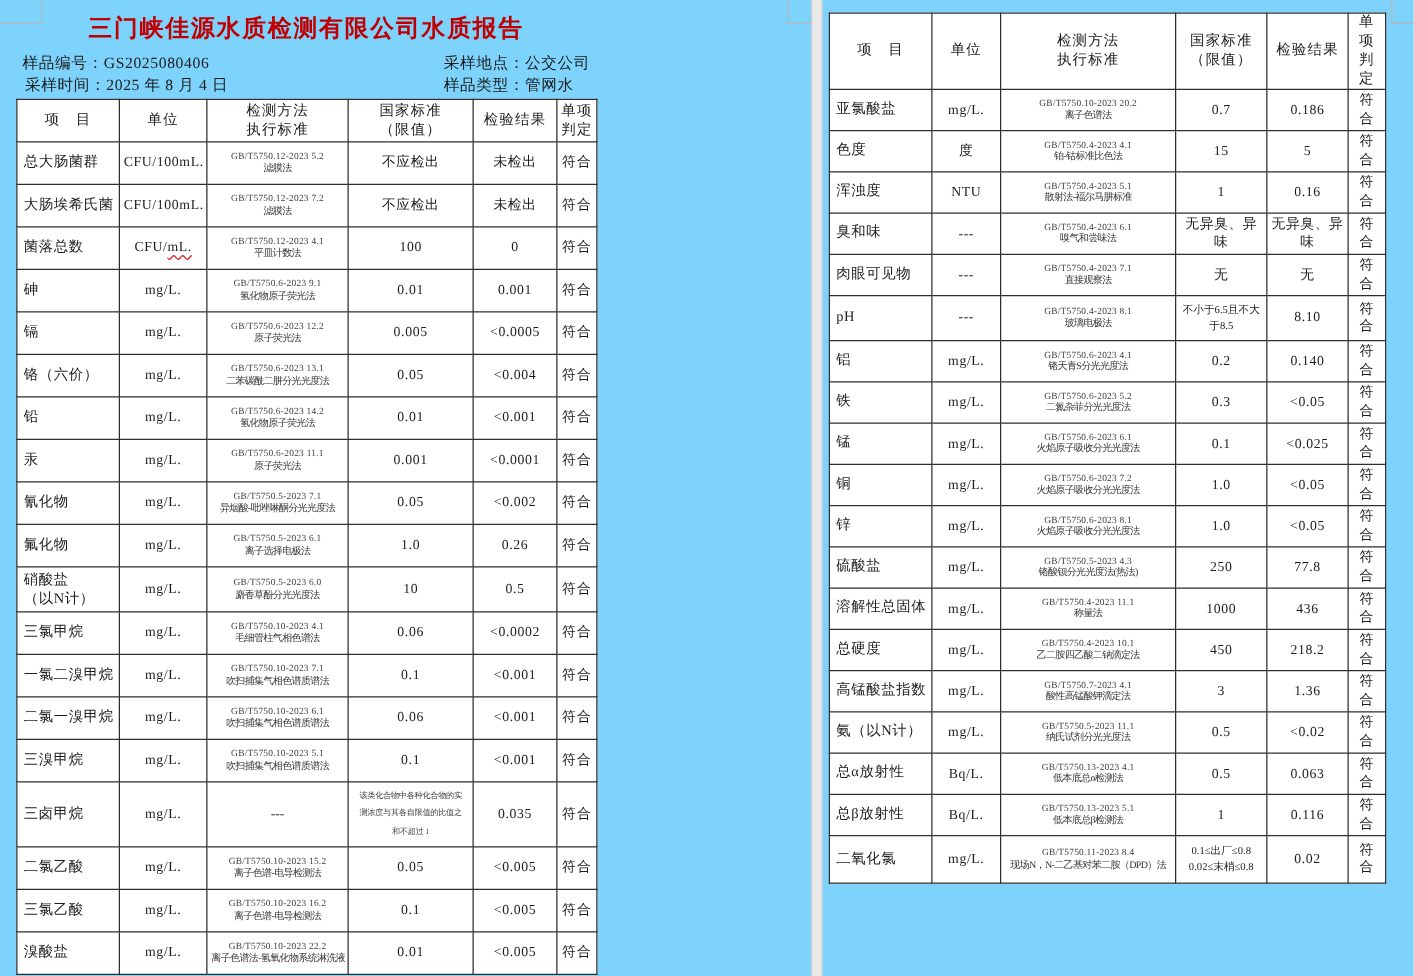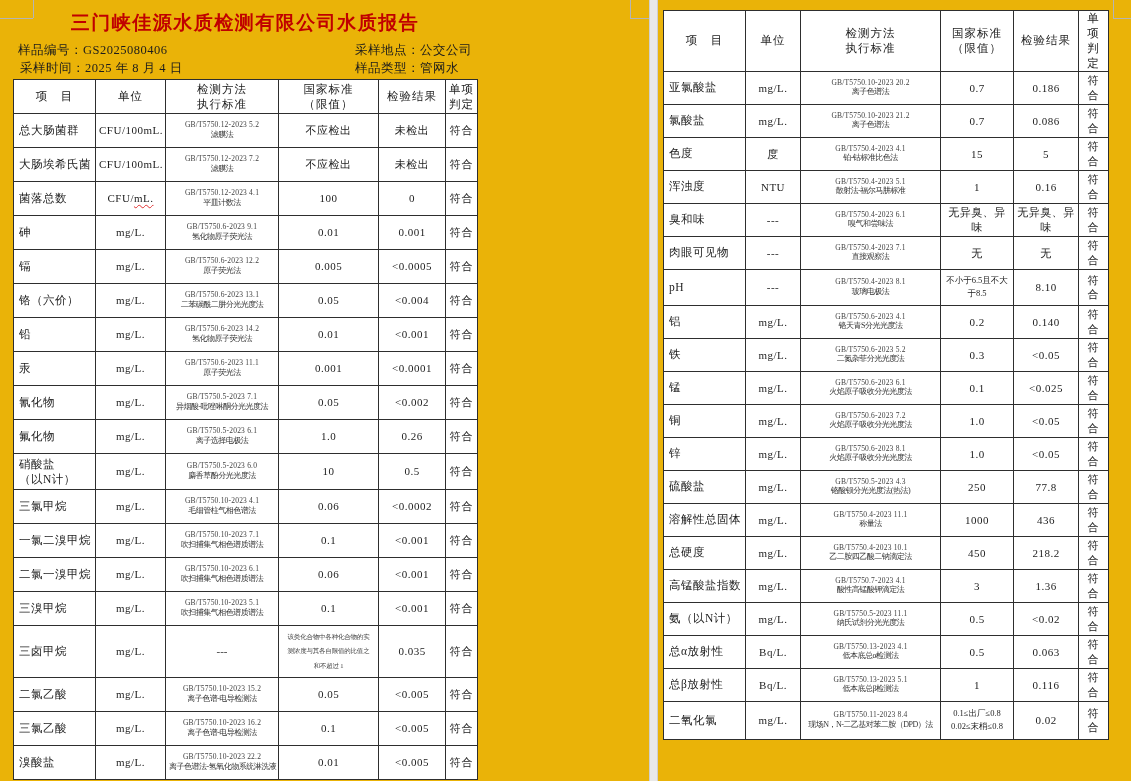--- a/index.html
+++ b/index.html
@@ -1,16 +1,16 @@
 <!DOCTYPE html>
 <html><head>
 <meta charset="utf-8">
 <style>
   html,body{margin:0;padding:0;background:#ffffff;}
-  #screen{position:relative;width:1131px;height:781px;overflow:hidden;background:#eab308;
+  #screen{position:relative;width:1131px;height:781px;overflow:hidden;background:#7dd3fc;
           font-family:"Liberation Serif","DejaVu Serif",serif;color:#1c1c1c;}
   
   .page-gap{position:absolute;top:0;bottom:0;left:649px;width:7px;background:#e9e9e9;
             border-left:1px solid #cfcfcf;border-right:1px solid #cfcfcf;}
   .mark{position:absolute;background:#b5b5b5;}
   
   #title{position:absolute;left:13px;top:10px;width:464px;text-align:center;
          font-size:19px;font-weight:bold;letter-spacing:1.5px;}
   .info{position:absolute;font-size:12.5px;letter-spacing:0.5px;white-space:nowrap;}
   
@@ -467,37 +467,20 @@
           <td class="val">
             <div>0.7</div>
           </td>
           <td class="val">
             <div>0.186</div>
           </td>
           <td class="val judge">符合</td>
         </tr>
         <tr style="height: 33px;">
           <td class="item">
-            <div>氯酸盐</div>
-          </td>
-          <td class="val">mg/L.</td>
-          <td class="">
-            <div class="m1">GB/T5750.10-2023 21.2</div>
-            <div class="m2">离子色谱法</div>
-          </td>
-          <td class="val">
-            <div>0.7</div>
-          </td>
-          <td class="val">
-            <div>0.086</div>
-          </td>
-          <td class="val judge">符合</td>
-        </tr>
-        <tr style="height: 33px;">
-          <td class="item">
             <div>色度</div>
           </td>
           <td class="val">度</td>
           <td class="">
             <div class="m1">GB/T5750.4-2023 4.1</div>
             <div class="m2">铂-钴标准比色法</div>
           </td>
           <td class="val">
             <div>15</div>
           </td>

